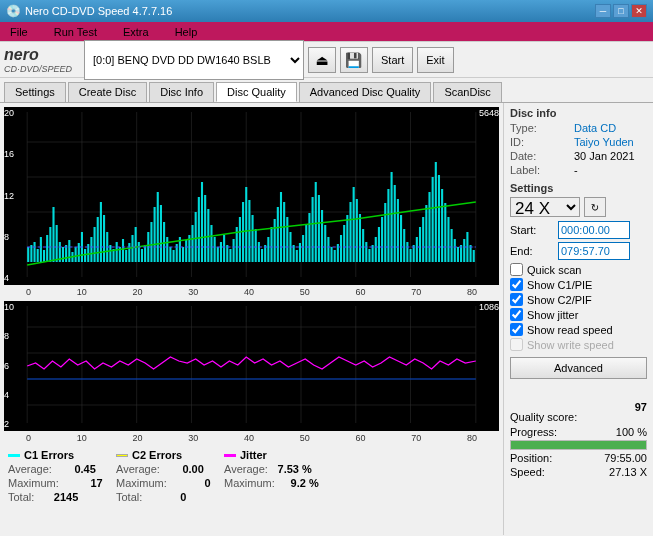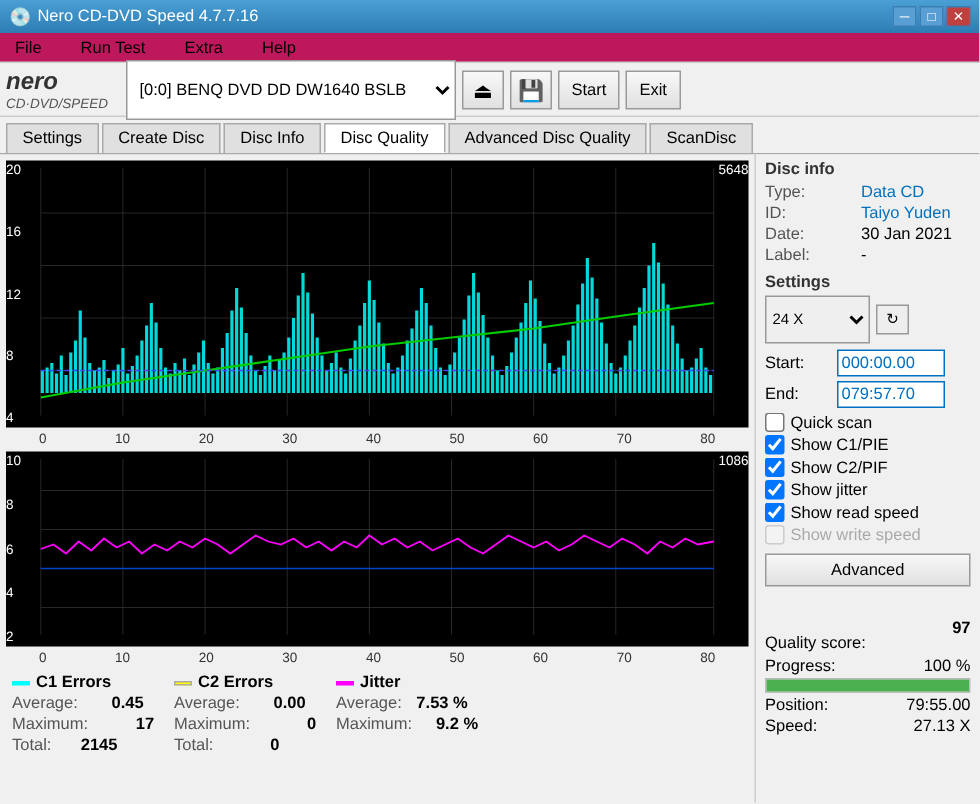--- a/index.html
+++ b/index.html
@@ -41,21 +41,21 @@
     
     .right-panel { width: 150px; padding: 4px 6px; border-left: 1px solid #ccc; background: #f0f0f0; font-size: 11px; }
     .panel-section { margin-bottom: 6px; }
     .panel-title { font-weight: bold; color: #333; margin-bottom: 3px; }
     .info-row { display: flex; gap: 4px; margin-bottom: 2px; }
     .info-label { color: #555; min-width: 40px; }
     .info-value { color: #000; margin-left: 20px; }
     .info-value.blue { color: #0070c0; }
     
     .settings-row { display: flex; align-items: center; gap: 4px; margin-bottom: 4px; }
-    .speed-select { width: 70px; height: 32px; font-size: 10px; border: 1px solid #999; }
+    .speed-select { width: 70px; height: 20px; font-size: 17px; border: 1px solid #999; }
     .time-input { width: 72px; height: 18px; font-size: 11px; border: 1px solid #0070c0; color: #0070c0; padding: 0 2px; background: white; }
     .start-end-row { display: flex; align-items: center; gap: 20px; margin-bottom: 3px; }
     .start-end-label { min-width: 28px; font-size: 11px; }
     
     .checkbox-row { display: flex; align-items: center; gap: 4px; margin-bottom: 2px; }
     .checkbox-row input[type=checkbox] { margin: 0; }
     .checkbox-label { font-size: 11px; }
     .checkbox-label.disabled { color: #aaa; }
     
     .advanced-btn { width: 100%; height: 22px; margin-top: 4px; margin-bottom: 6px; font-size: 11px; border: 1px solid #999; background: linear-gradient(to bottom, #f8f8f8, #e0e0e0); cursor: pointer; }

